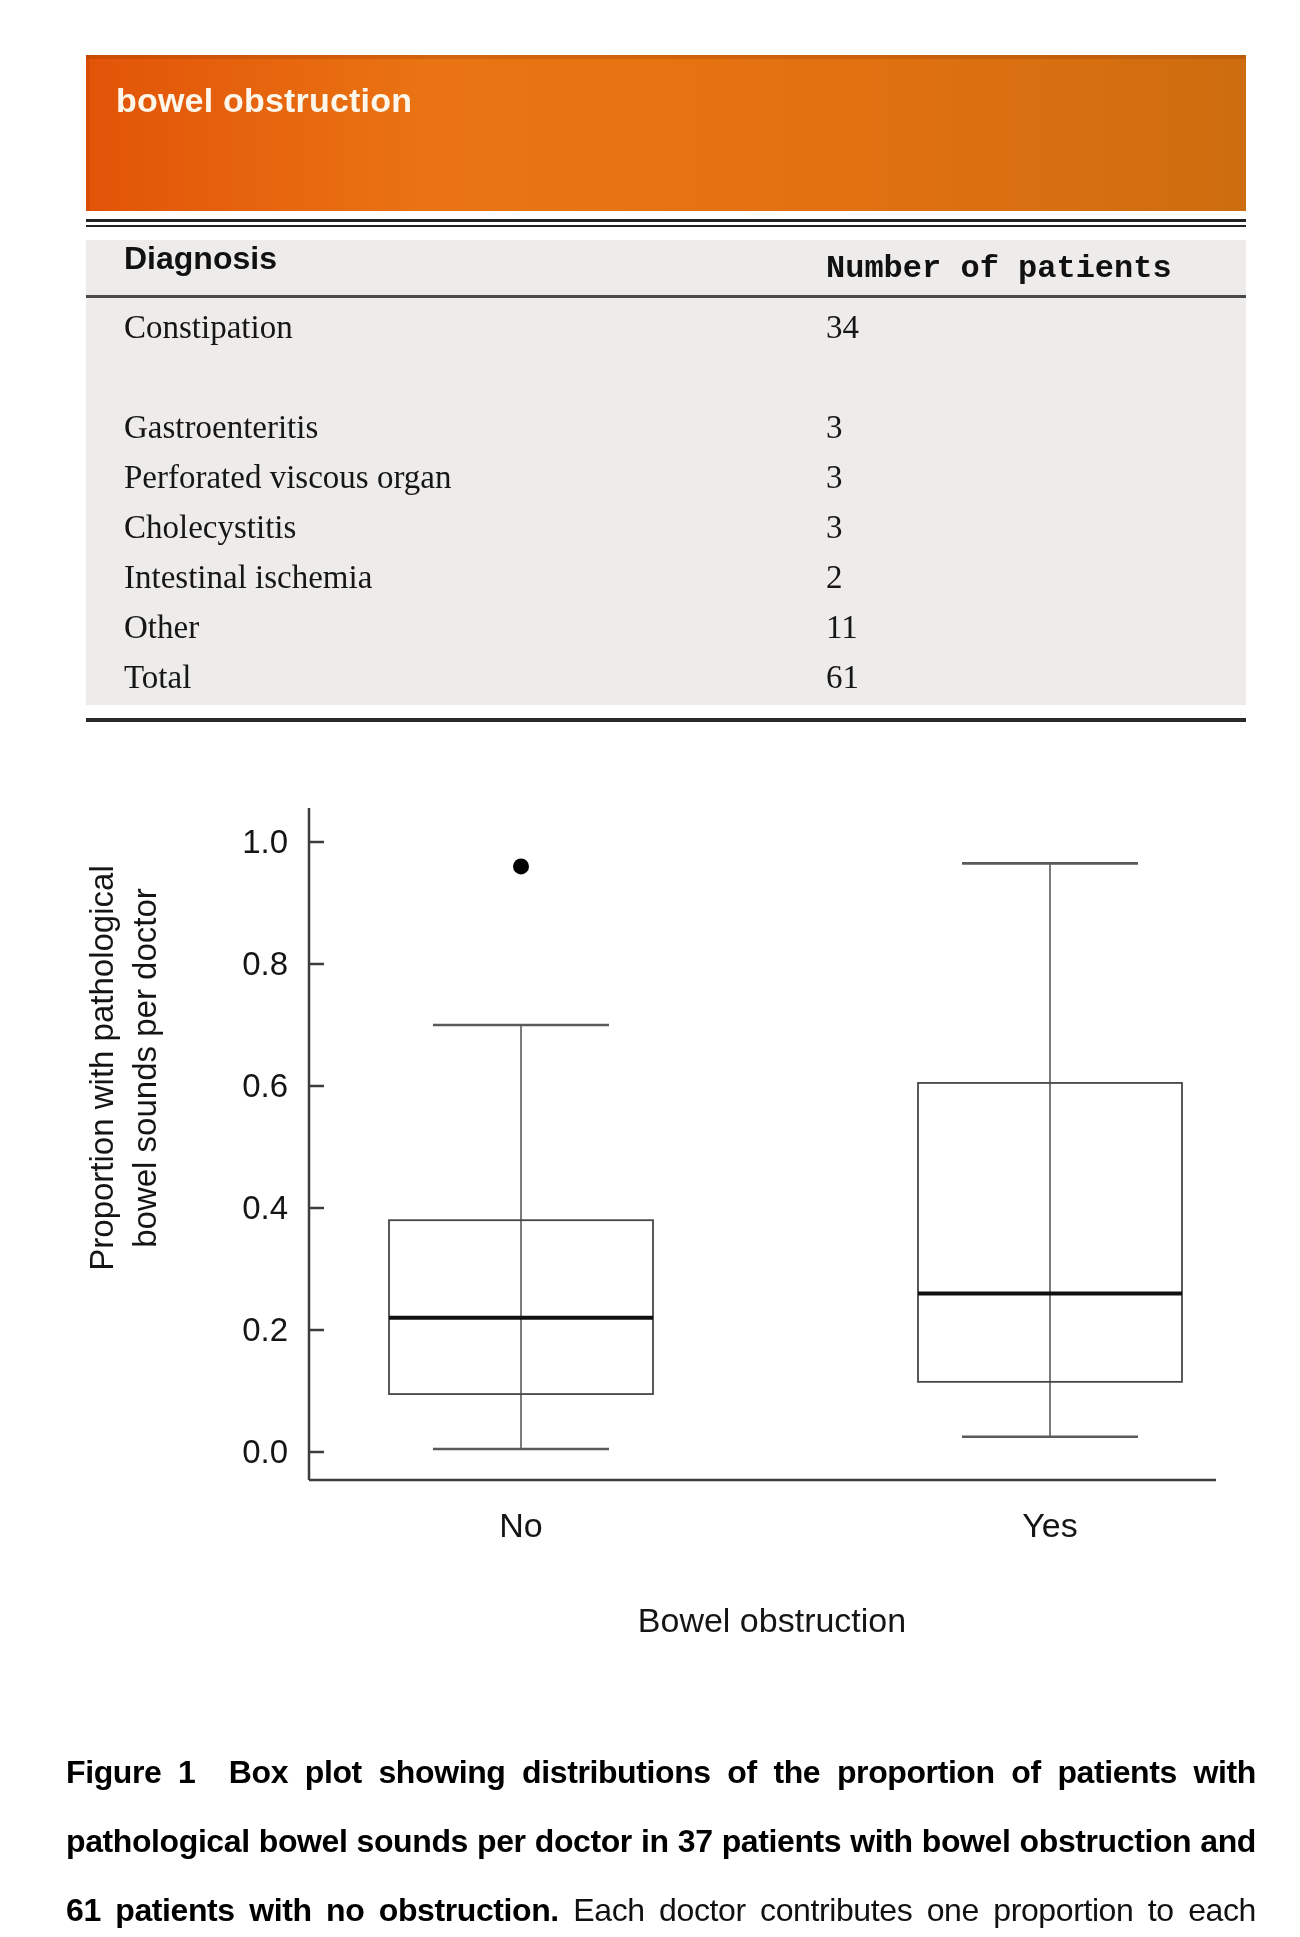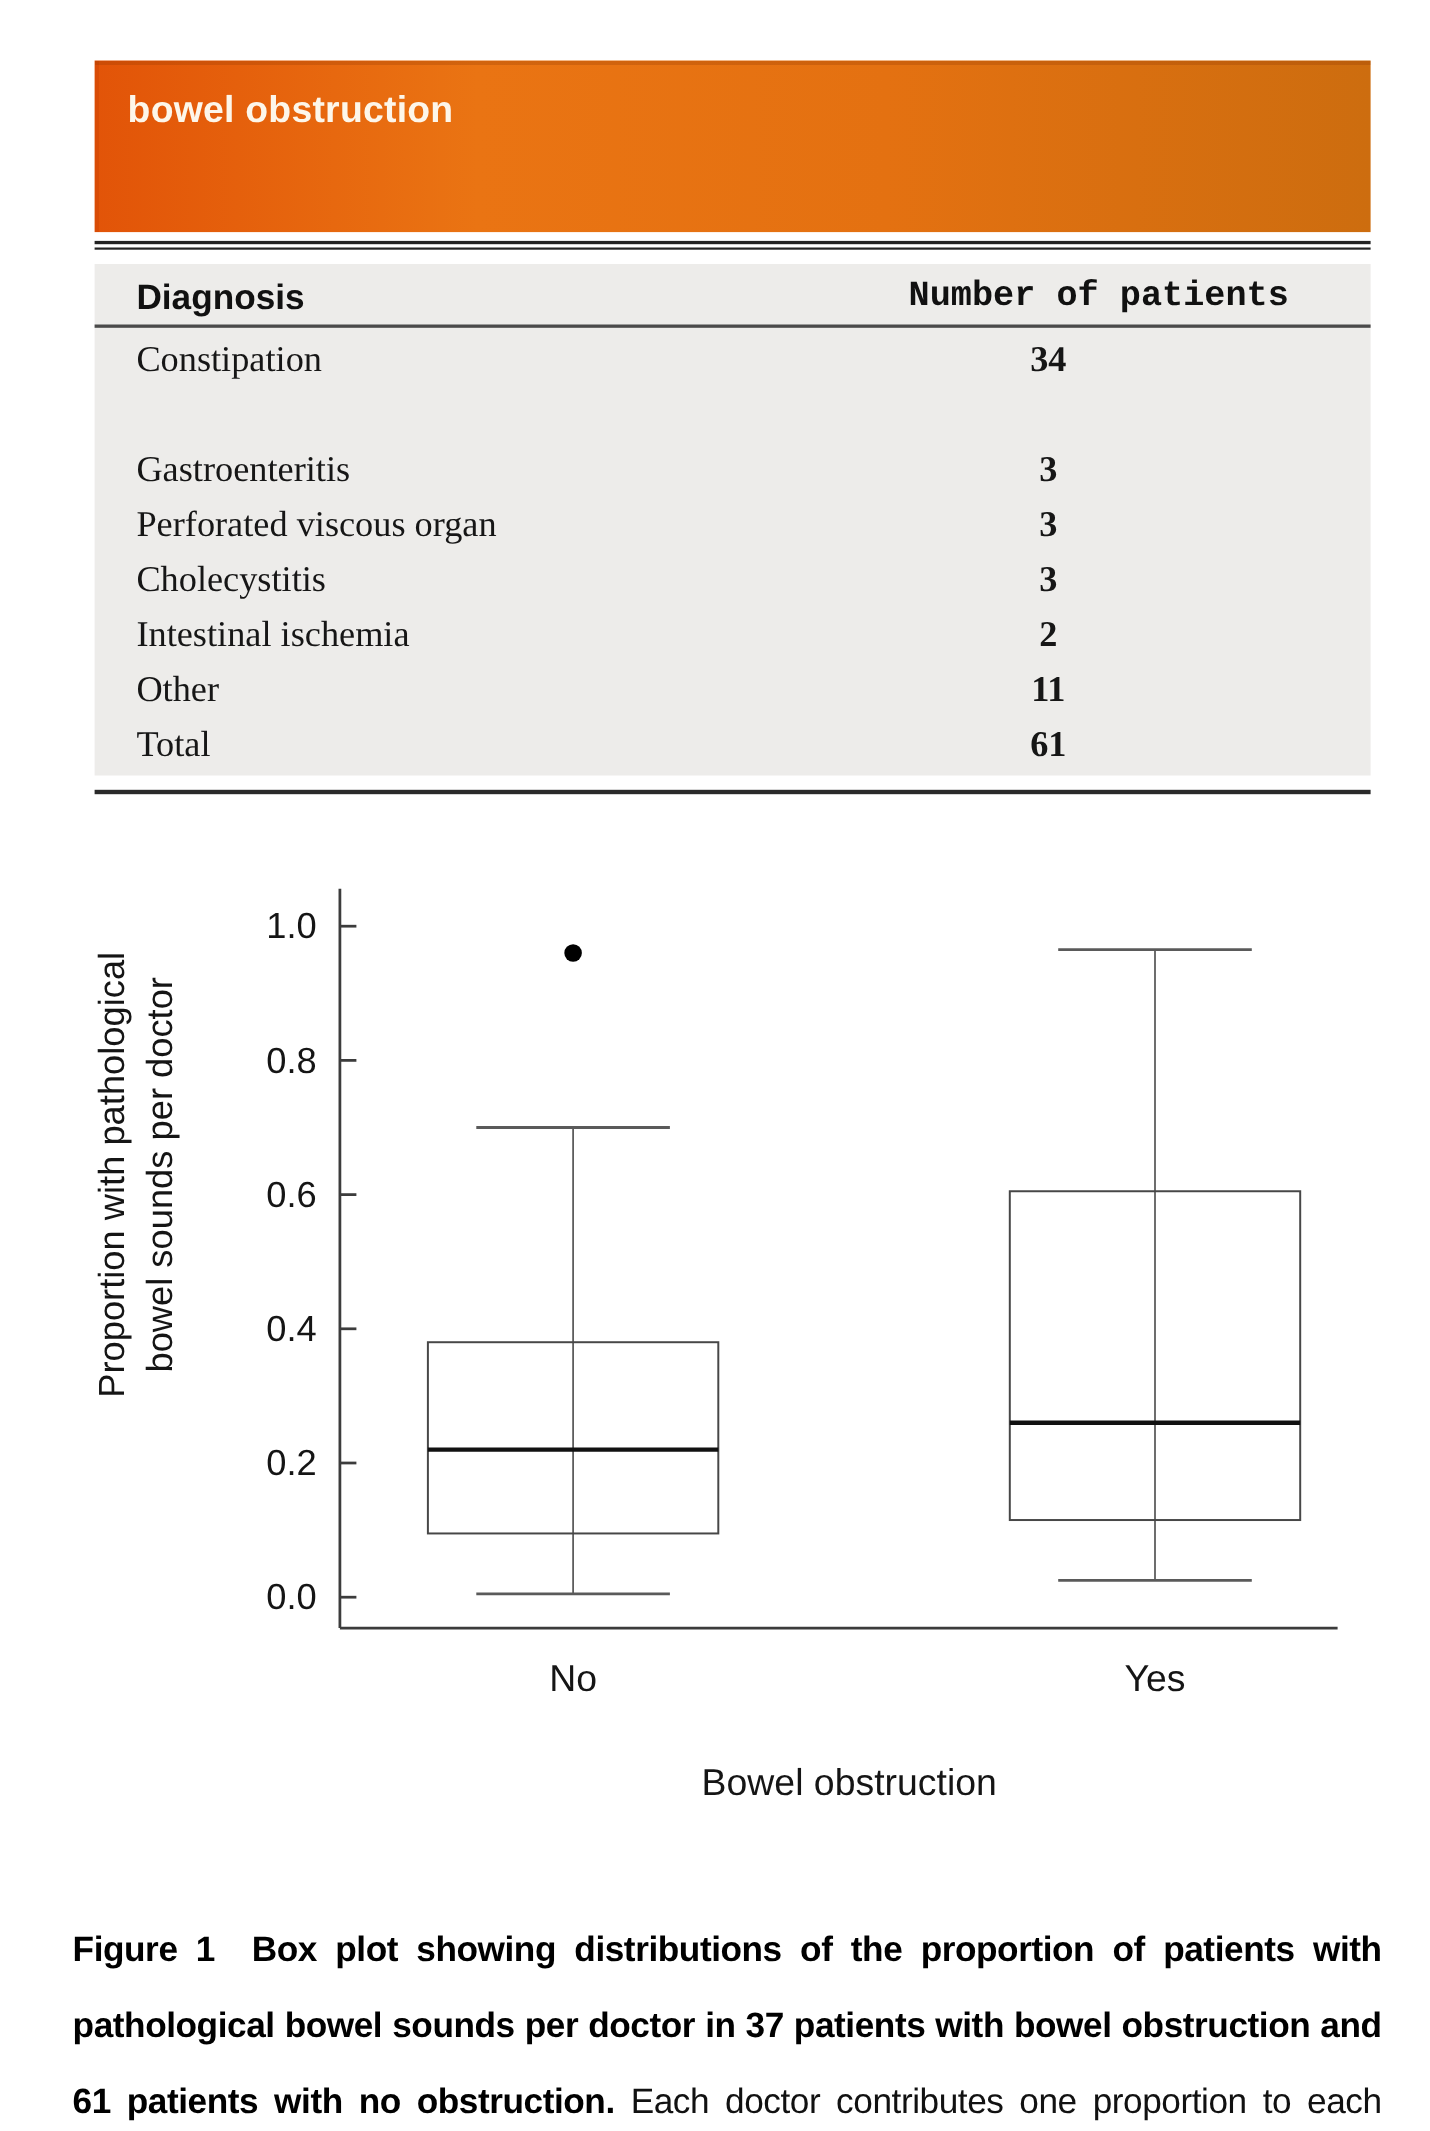--- a/index.html
+++ b/index.html
@@ -20,34 +20,34 @@
   }
   .rule-double{
     position:absolute;left:86px;top:219px;width:1160px;height:8px;box-sizing:border-box;
     border-top:3px solid #232323;border-bottom:2px solid #232323;
   }
   .table-block{
     position:absolute;left:86px;top:240px;width:1160px;height:465px;background:#EDECEA;
   }
   .thead{position:absolute;left:0;top:0;width:100%;height:57px;}
   .th-diagnosis{
-    position:absolute;left:38px;top:12px;font-weight:700;font-size:32px;color:#111;
+    position:absolute;left:38px;top:0;font-weight:700;font-size:32px;color:#111;
     font-family:"Liberation Sans",sans-serif;
   }
   .th-patients{
     position:absolute;left:740px;top:10px;font-weight:700;font-size:32px;color:#111;
     font-family:Liberation Mono, monospace;
   }
   .head-rule{
     position:absolute;left:0;top:55px;width:100%;height:3px;background:#4a4a4a;
   }
   .trow{position:absolute;left:0;width:100%;height:50px;font-family:"Liberation Serif","DejaVu Serif",serif;
     font-size:33px;color:#161616;padding-left:16px;}
   .trow .diag{position:absolute;left:38px;top:6px;}
-  .trow .num{position:absolute;left:740px;top:6px;width:254px;text-align:center;font-weight:bold;}
+  .trow .num{position:absolute;left:740px;top:6px;width:254px;text-align:left;}
   .rule-bottom{
     position:absolute;left:86px;top:718px;width:1160px;height:4px;background:#2a2a2a;
   }
   
   #plot{position:absolute;left:0;top:0;width:1300px;height:1937px;}
   .caption{
     position:absolute;left:66px;top:1706px;width:1190px;
     font-family:"Liberation Sans",sans-serif;font-size:32px;line-height:69px;
     text-align:justify;color:#000;letter-spacing:-0.4px;
   }

